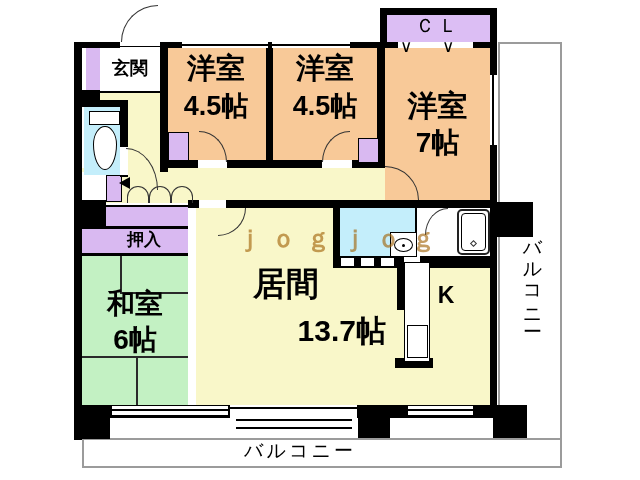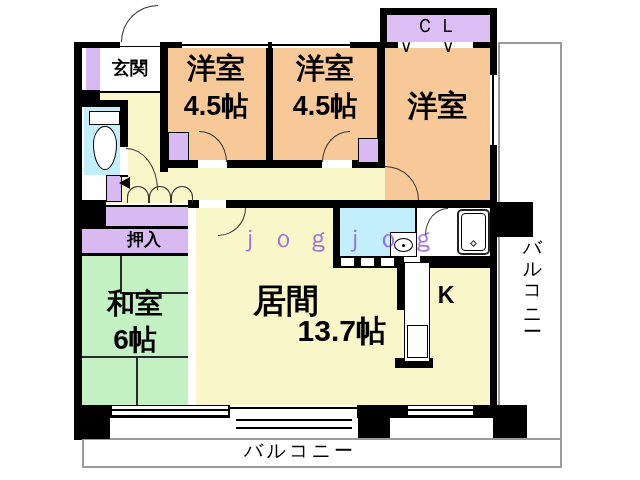--- a/index.html
+++ b/index.html
@@ -15,21 +15,21 @@
   .win{position:absolute;background:#fff;}
   .winline{position:absolute;background:#000;}
   .arc{position:absolute;border:1.5px solid #333;background:transparent;}
   .arc-tl{border-right:none;border-bottom:none;border-radius:100% 0 0 0;}
   .arc-tr{border-left:none;border-bottom:none;border-radius:0 100% 0 0;}
   .arc-br{border-left:none;border-top:none;border-radius:0 0 100% 0;}
   .scallop{position:absolute;width:22px;height:17px;border:1.4px solid #333;border-bottom:none;
            border-radius:11px 11px 0 0;background:transparent;}
   .fixture{position:absolute;background:#fff;border:1px solid #000;}
   .vtext{writing-mode:vertical-rl;text-orientation:mixed;}
-  .watermark{position:absolute;color:#6d28d9;opacity:.62;font-weight:normal;text-align:right;}
+  .watermark{position:absolute;color:#a16207;opacity:.62;font-weight:bold;text-align:right;}
 </style>
 </head>
 <body>
 
 <div id="plan">
 
   <div class="balcony" style="left:498px;top:42px;width:64px;height:426px;"></div>
   <div class="balcony" style="left:82px;top:438px;width:480px;height:30px;"></div>
 
   <div class="fill" style="left:196px;top:205px;width:296px;height:207px;background:#f9f7c9;"></div>
@@ -144,23 +144,24 @@
   <div class="label" style="left:442px;top:38px;font-size:17px;font-weight:normal;color:#000;">∨</div>
 
   <div class="watermark" style="left:236px;top:222px;font-size:25px;letter-spacing:10px;">ｊｏｇｊｏｇ</div>
 
   <div class="label" style="left:100px;top:59px;width:60px;font-size:18px;">玄関</div>
   <div class="label" style="left:166px;top:53px;width:100px;font-size:29px;">洋室</div>
   <div class="label" style="left:166px;top:92px;width:100px;font-size:27px;">4.5帖</div>
   <div class="label" style="left:273px;top:53px;width:104px;font-size:29px;">洋室</div>
   <div class="label" style="left:273px;top:92px;width:104px;font-size:27px;">4.5帖</div>
   <div class="label" style="left:385px;top:90px;width:105px;font-size:30px;">洋室</div>
+  <div class="label" style="left:385px;top:128px;width:105px;font-size:28px;">7帖</div>
   <div class="label" style="left:387px;top:16px;width:103px;font-size:19px;font-weight:normal;letter-spacing:4px;">ＣＬ</div>
   <div class="label" style="left:82px;top:231px;width:124px;font-size:17px;">押入</div>
   <div class="label" style="left:82px;top:289px;width:106px;font-size:28px;">和室</div>
   <div class="label" style="left:82px;top:325px;width:106px;font-size:28px;">6帖</div>
-  <div class="label" style="left:186px;top:283px;width:200px;font-size:33px;">居間</div>
+  <div class="label" style="left:186px;top:266px;width:200px;font-size:33px;">居間</div>
   <div class="label" style="left:186px;top:315px;width:200px;font-size:30px;text-align:right;">13.7帖</div>
   <div class="label" style="left:400px;top:283px;width:92px;font-size:23px;">K</div>
   <div class="label" style="left:222px;top:441px;width:156px;font-size:19px;font-weight:normal;letter-spacing:3px;">バルコニー</div>
   <div class="label vtext" style="left:522px;top:202px;height:145px;font-size:19px;font-weight:normal;letter-spacing:2px;">バルコニー</div>
 
 </div>
 
 </body></html>

